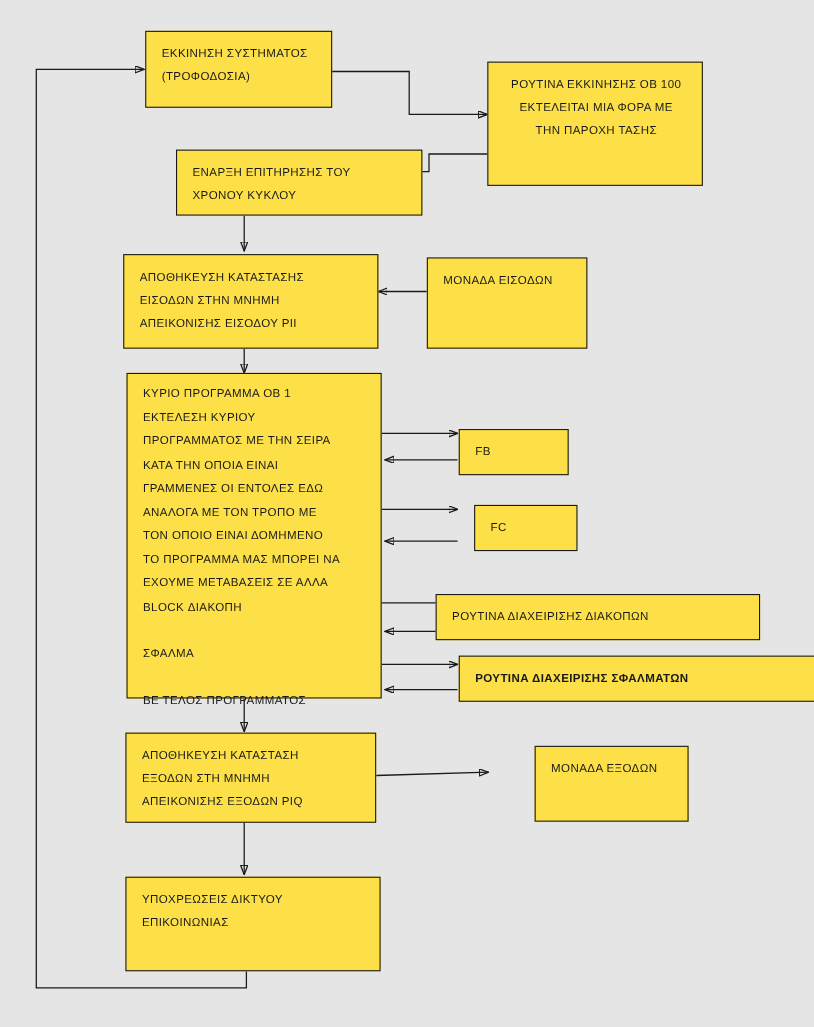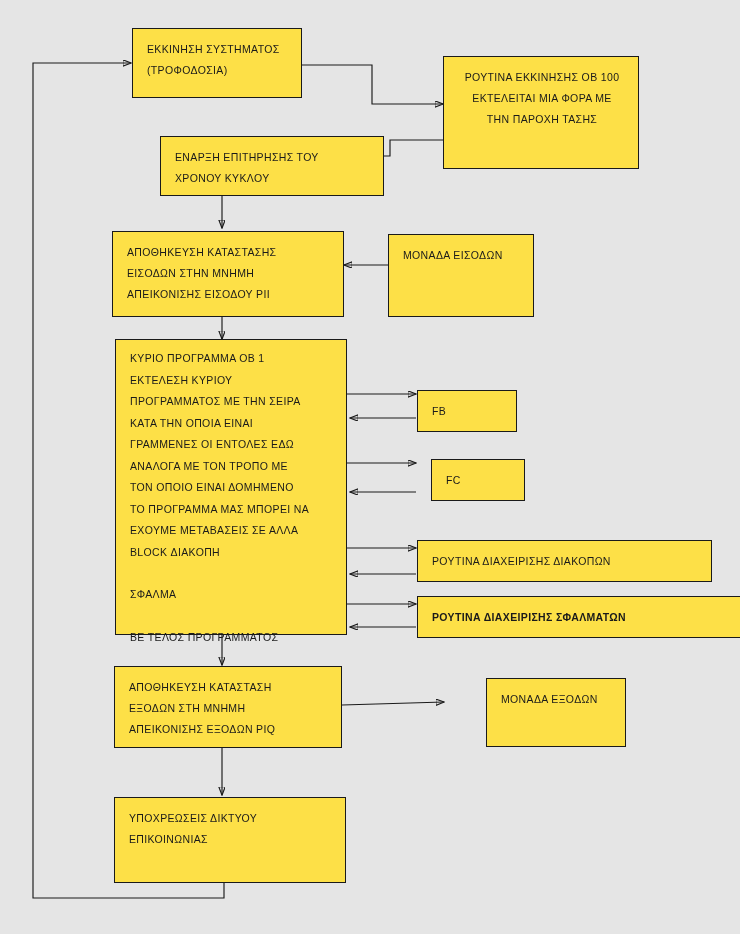--- a/index.html
+++ b/index.html
@@ -133,21 +133,21 @@
   </div>
 
   <div class="node" style="left:417px; top:390px; width:100px; height:42px;">
     <div class="line">FB</div>
   </div>
 
   <div class="node" style="left:431px; top:459px; width:94px; height:42px;">
     <div class="line">FC</div>
   </div>
 
-  <div class="node" style="left:417px; top:540px; width:295px; height:42px;">
+  <div class="node" style="left:396px; top:540px; width:295px; height:42px;">
     <div class="line">ΡΟΥΤΙΝΑ ΔΙΑΧΕΙΡΙΣΗΣ ΔΙΑΚΟΠΩΝ</div>
   </div>
 
   <div class="node" style="left:417px; top:596px; width:352px; height:42px;font-weight:bold;">
     <div class="line">ΡΟΥΤΙΝΑ ΔΙΑΧΕΙΡΙΣΗΣ ΣΦΑΛΜΑΤΩΝ</div>
   </div>
 
   <div class="node" style="left:114px; top:666px; width:228px; height:82px;">
     <div class="line">ΑΠΟΘΗΚΕΥΣΗ ΚΑΤΑΣΤΑΣΗ</div>
     <div class="line">ΕΞΟΔΩΝ ΣΤΗ ΜΝΗΜΗ</div>

